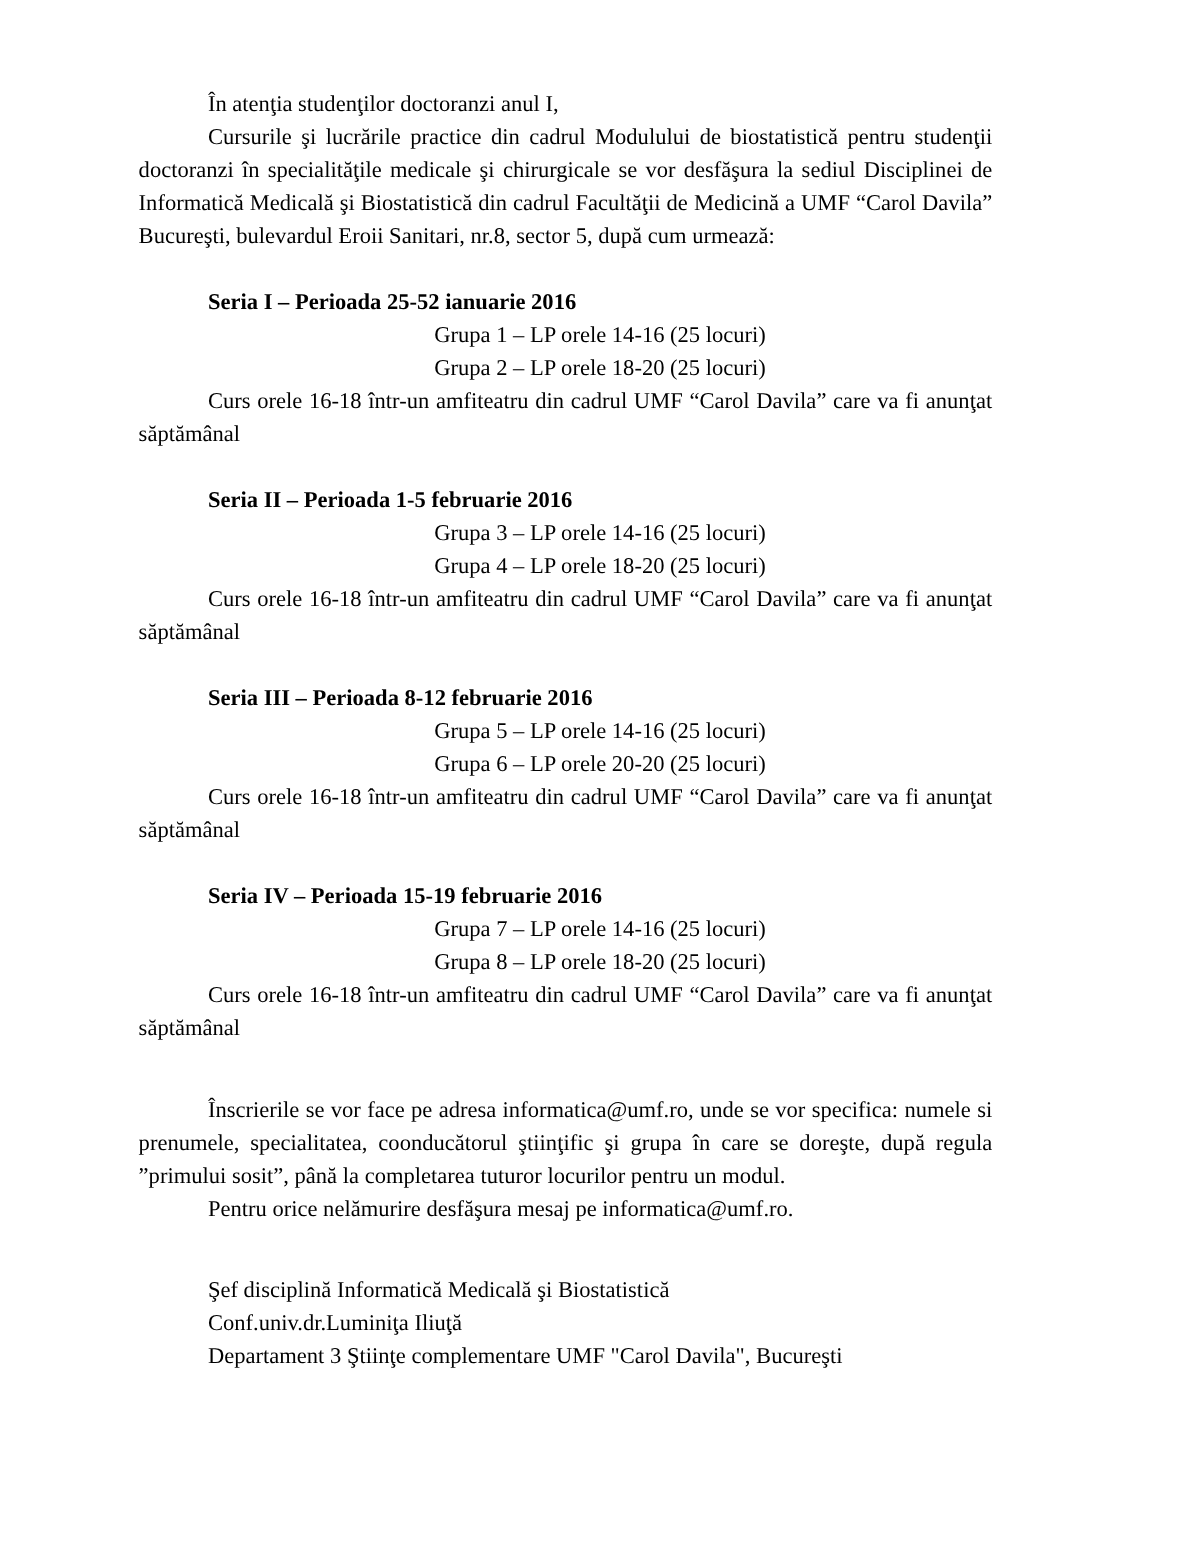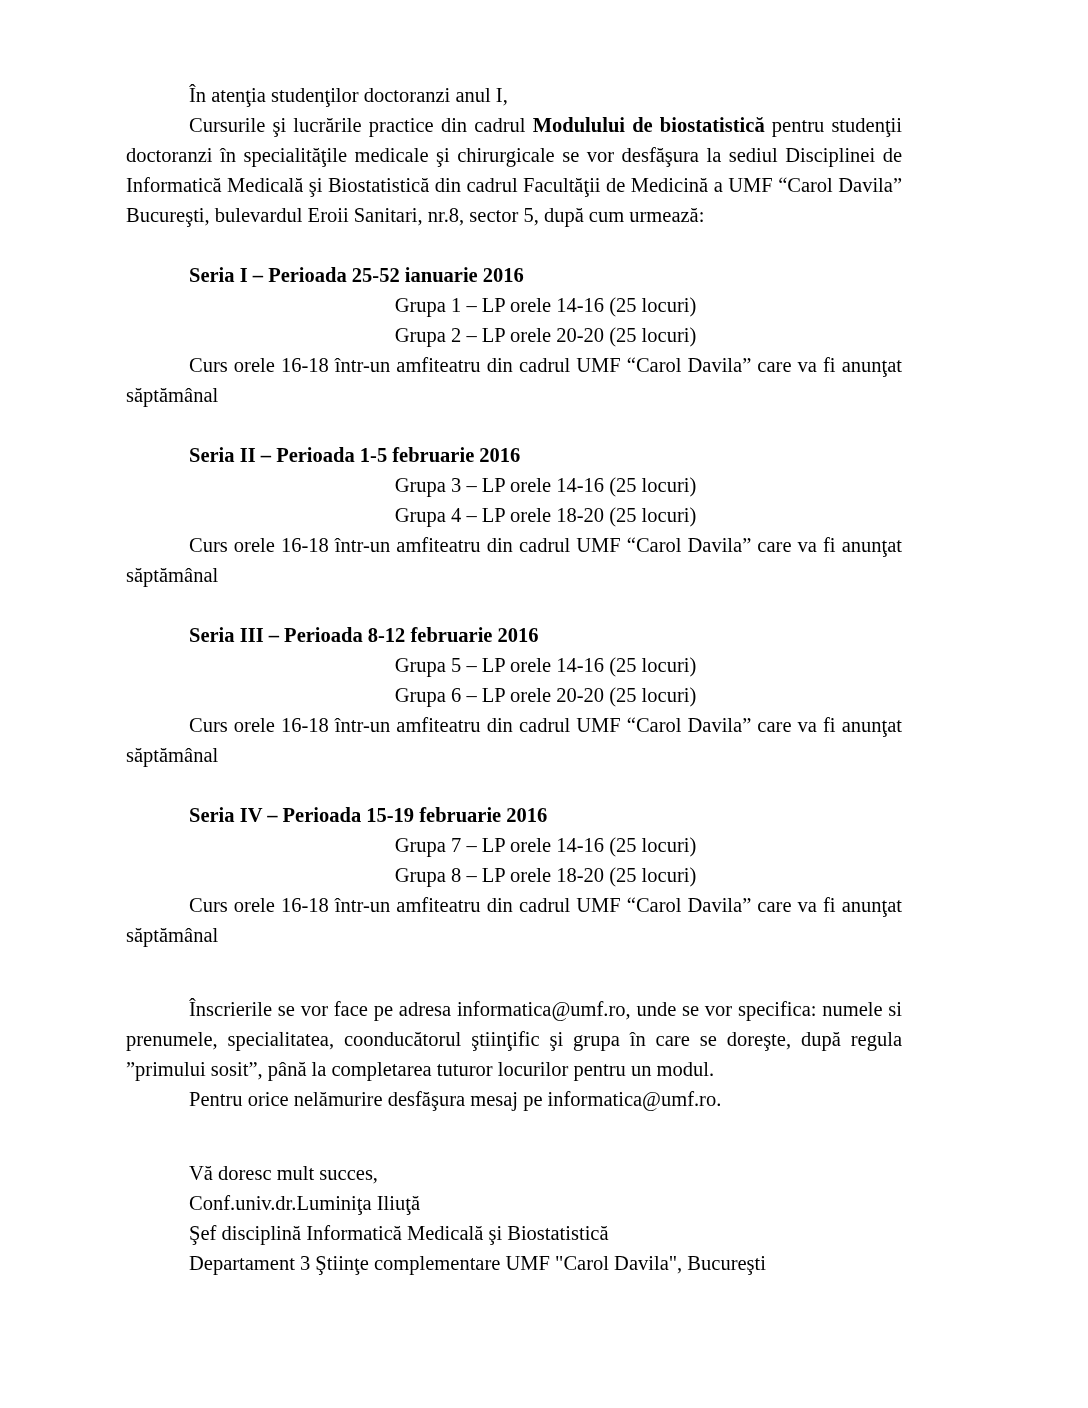--- a/index.html
+++ b/index.html
@@ -44,21 +44,21 @@
   .series-head {
     font-weight: bold;
     margin-left: 63px;
     text-align: left;
   }
   .line-indent {
     margin-left: 63px;
     text-align: center;
   }
   .bold {
-    font-weight: bold;
+    font-weight: normal;
   }
   .justify-block {
     text-align: justify;
   }
   .sig-line {
     margin-left: 63px;
     text-align: left;
   }
 </style>
 </head>
@@ -68,21 +68,21 @@
   <div class="doc">
 
     <p class="para indent">În atenţia studenţilor doctoranzi anul I,</p>
 
     <p class="para indent justify-block"><span>Cursurile şi lucrările practice din cadrul </span><span class="bold">Modulului de biostatistică</span><span> pentru studenţii doctoranzi în specialităţile medicale şi chirurgicale se vor desfăşura la sediul Disciplinei de Informatică Medicală şi Biostatistică din cadrul Facultăţii de Medicină a UMF “Carol Davila” Bucureşti, bulevardul Eroii Sanitari, nr.8, sector 5, după cum urmează:</span></p>
 
     <div class="blank"></div>
 
     <p class="para series-head">Seria I – Perioada 25-52 ianuarie 2016</p>
     <p class="para line-indent">Grupa 1 – LP orele 14-16 (25 locuri)</p>
-    <p class="para line-indent">Grupa 2 – LP orele 20-20 (25 locuri)</p>
+    <p class="para line-indent">Grupa 2 – LP orele 18-20 (25 locuri)</p>
     <p class="para indent justify-block">Curs orele 16-18 într-un amfiteatru din cadrul UMF “Carol Davila” care va fi anunţat săptămânal</p>
 
     <div class="blank"></div>
 
     <p class="para series-head">Seria II – Perioada 1-5 februarie 2016</p>
     <p class="para line-indent">Grupa 3 – LP orele 14-16 (25 locuri)</p>
     <p class="para line-indent">Grupa 4 – LP orele 18-20 (25 locuri)</p>
     <p class="para indent justify-block">Curs orele 16-18 într-un amfiteatru din cadrul UMF “Carol Davila” care va fi anunţat săptămânal</p>
 
     <div class="blank"></div>
@@ -101,19 +101,18 @@
 
     <div class="blank"></div>
     <div class="half-blank"></div>
 
     <p class="para indent justify-block">Înscrierile se vor face pe adresa informatica@umf.ro, unde se vor specifica: numele si prenumele, specialitatea, coonducătorul ştiinţific şi grupa în care se doreşte, după regula ”primului sosit”, până la completarea tuturor locurilor pentru un modul.</p>
     <p class="para indent justify-block">Pentru orice nelămurire desfăşura mesaj pe informatica@umf.ro.</p>
 
     <div class="blank"></div>
     <div class="half-blank"></div>
 
-    <p class="para sig-line">Vă doresc mult succes,</p>
+    <p class="para sig-line">Şef disciplină Informatică Medicală şi Biostatistică</p>
     <p class="para sig-line">Conf.univ.dr.Luminiţa Iliuţă</p>
-    <p class="para sig-line">Şef disciplină Informatică Medicală şi Biostatistică</p>
     <p class="para sig-line">Departament 3 Ştiinţe complementare UMF "Carol Davila", Bucureşti</p>
 
   </div>
 </div>
 
 </body></html>

